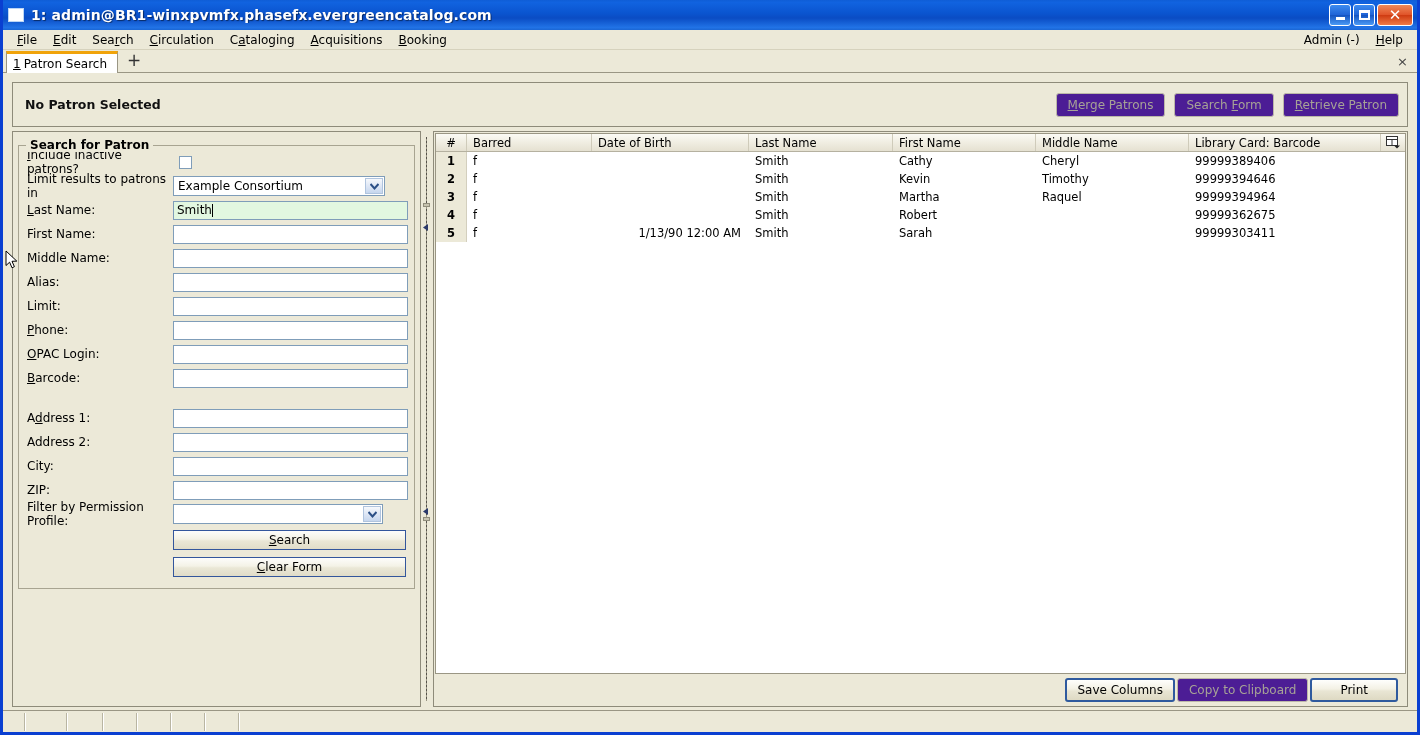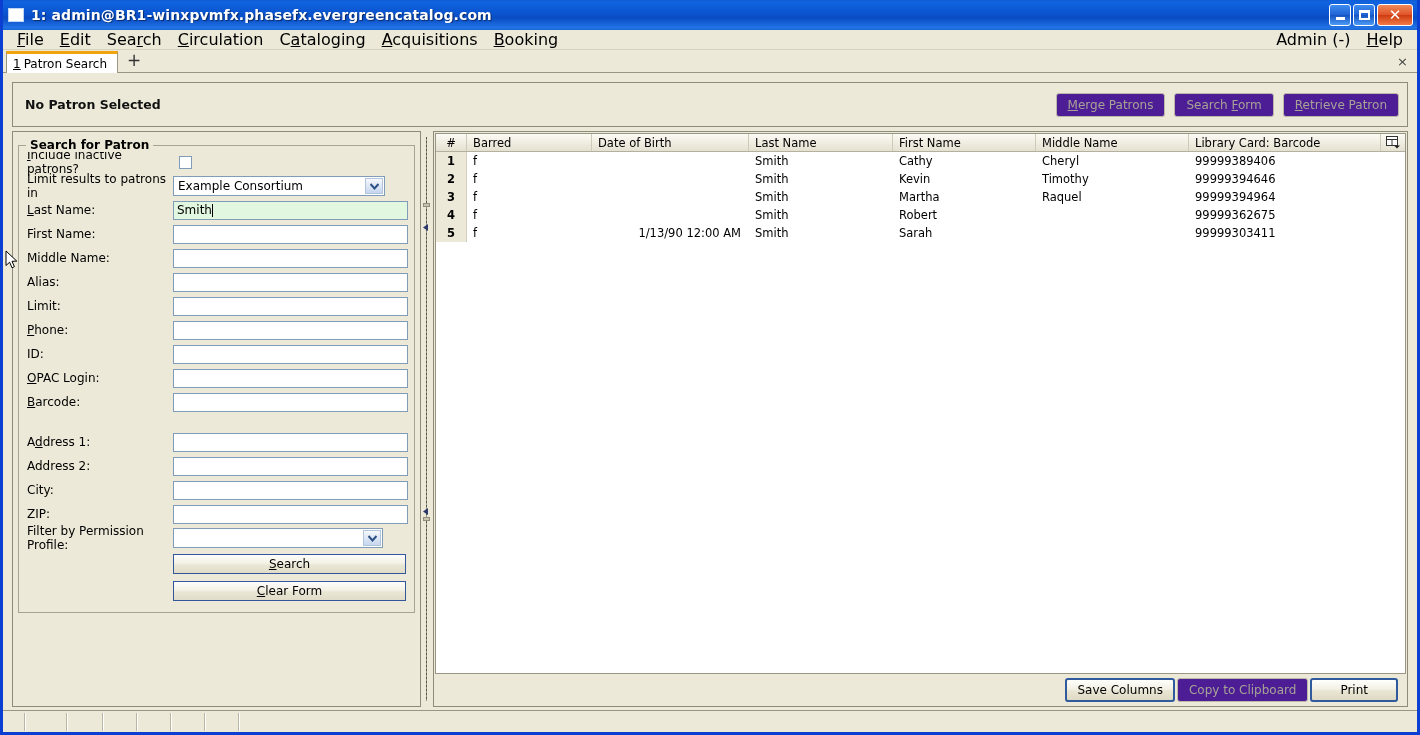--- a/index.html
+++ b/index.html
@@ -59,21 +59,21 @@
   .tbtn .g-min { width: 9px; height: 3px; background: #fff; margin-top: 7px; }
   .tbtn .g-max { width: 11px; height: 10px; border: 2px solid #fff; border-top-width: 3px; }
   .tbtn .g-close { color: #fff; font-size: 15px; font-weight: bold; line-height: 1; font-family: "DejaVu Sans", sans-serif;}
 
   
   .menubar {
     height: 20px; flex: 0 0 20px;
     background: #ece9d8;
     display: flex; align-items: center;
     padding: 0 6px;
-    font-size: 16px; color: #000;
+    font-size: 12px; color: #000;
     border-bottom: 1px solid #d6d2bd;
   }
   .menu-item { padding: 2px 8px; white-space: nowrap; }
   .menu-right { margin-left: auto; display: flex; align-items: center; }
   .u { text-decoration: underline; }
 
   
   .tabstrip {
     height: 23px; flex: 0 0 23px;
     background: #ece9d8;
@@ -445,26 +445,20 @@
             </div>
         </div>
 
         <div class="frow">
           <div class="flabel"><span class="u">P</span>hone:</div>
           <div class="fctl">
               <div class="txt"></div>
             </div>
         </div>
 
-        <div class="frow">
-          <div class="flabel">ID:</div>
-          <div class="fctl">
-              <div class="txt"></div>
-            </div>
-        </div>
 
         <div class="frow">
           <div class="flabel"><span class="u">O</span>PAC Login:</div>
           <div class="fctl">
               <div class="txt"></div>
             </div>
         </div>
 
         <div class="frow">
           <div class="flabel"><span class="u">B</span>arcode:</div>

